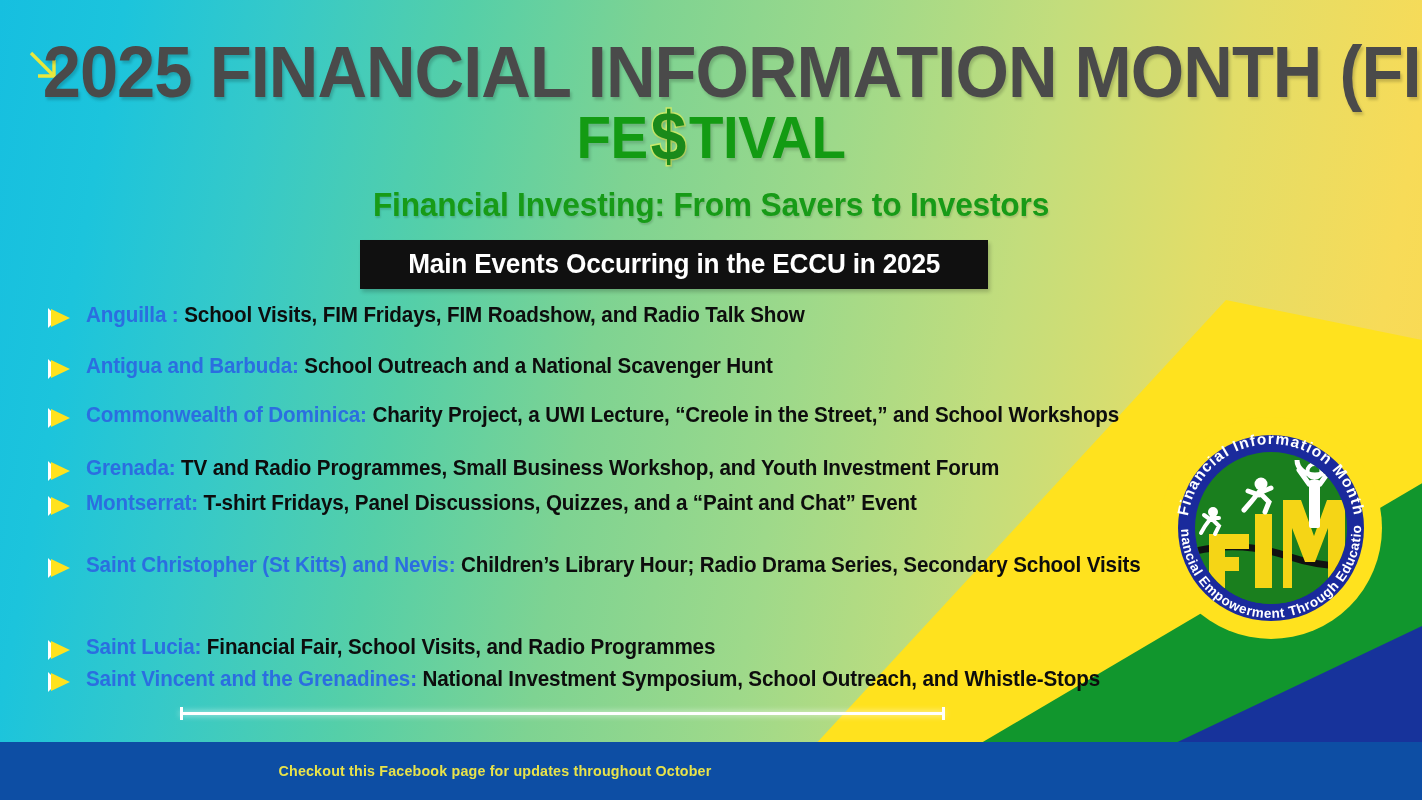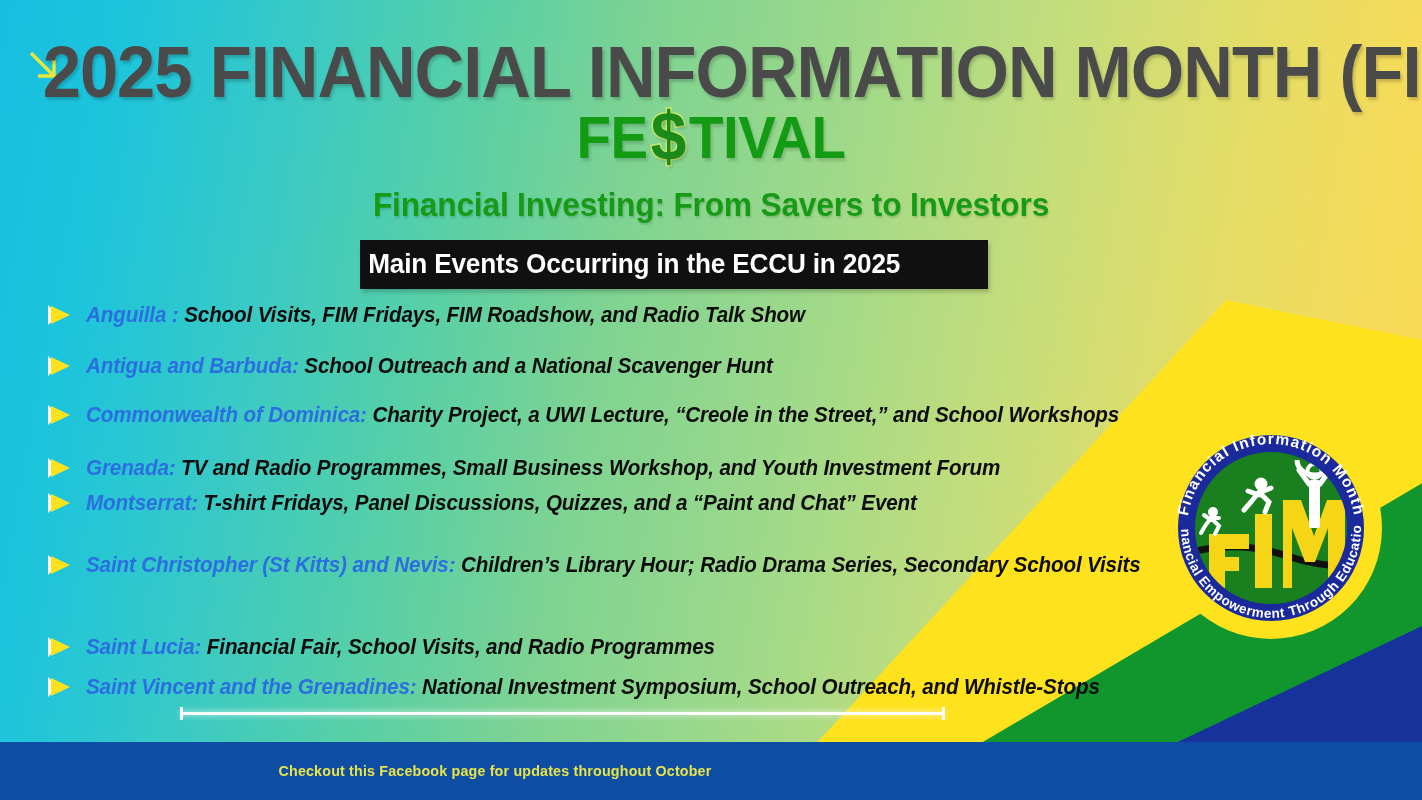--- a/index.html
+++ b/index.html
@@ -98,39 +98,38 @@
     text-shadow:1px 2px 2px rgba(0,0,0,.14);
     transform:scaleX(.96); transform-origin:center top;
     white-space:nowrap;
   }
 
   
   .banner {
     position:absolute; left:360px; top:240px;
     width:628px; height:49px;
     background:#101010;
-    display:flex; align-items:center; justify-content:flex-start;
+    display:flex; align-items:center; justify-content:center;
     box-shadow:2px 3px 4px rgba(0,0,0,.2);
   }
   .banner span {
     color:#ffffff; font-size:27px; font-weight:700;
     letter-spacing:-.2px; white-space:nowrap;
     transform:scaleX(.97);
   }
 
   
   .event-list {
     position:absolute; left:46px; top:303px;
     width:1120px;
   }
   .event-row {
     position:absolute; left:0;
-    display:flex; align-items:flex-start;
+    display:flex; align-items:flex-end;
     white-space:nowrap;
-    font-style:italic;
   }
   .bullet-icon {
     flex:0 0 auto; width:26px; height:22px;
     margin-right:14px;
     position:relative; top:1px;
   }
   .event-text {
     font-size:21.5px; font-weight:700;
     color:#0d0d0d; letter-spacing:-.15px;
     transform:scaleX(.96); transform-origin:left center;
@@ -238,21 +237,21 @@
     </div>
 
     <div class="event-row" style="top:332px">
       <svg class="bullet-icon" viewBox="0 0 26 22">
         <polygon points="2,1 2,21 6,17 6,5" fill="#ffffff"></polygon>
         <polygon points="5,2 24,11 5,20" fill="#ffe21e"></polygon>
       </svg>
       <span class="event-text"><span class="event-country">Saint Lucia:</span><span> Financial Fair, School Visits, and Radio Programmes</span></span>
     </div>
 
-    <div class="event-row" style="top:372px">
+    <div class="event-row" style="top:364px">
       <svg class="bullet-icon" viewBox="0 0 26 22">
         <polygon points="2,1 2,21 6,17 6,5" fill="#ffffff"></polygon>
         <polygon points="5,2 24,11 5,20" fill="#ffe21e"></polygon>
       </svg>
       <span class="event-text"><span class="event-country">Saint Vincent and the Grenadines:</span><span> National Investment Symposium, School Outreach, and Whistle-Stops</span></span>
     </div>
 
   </div>
 
   <div class="divider"></div>

